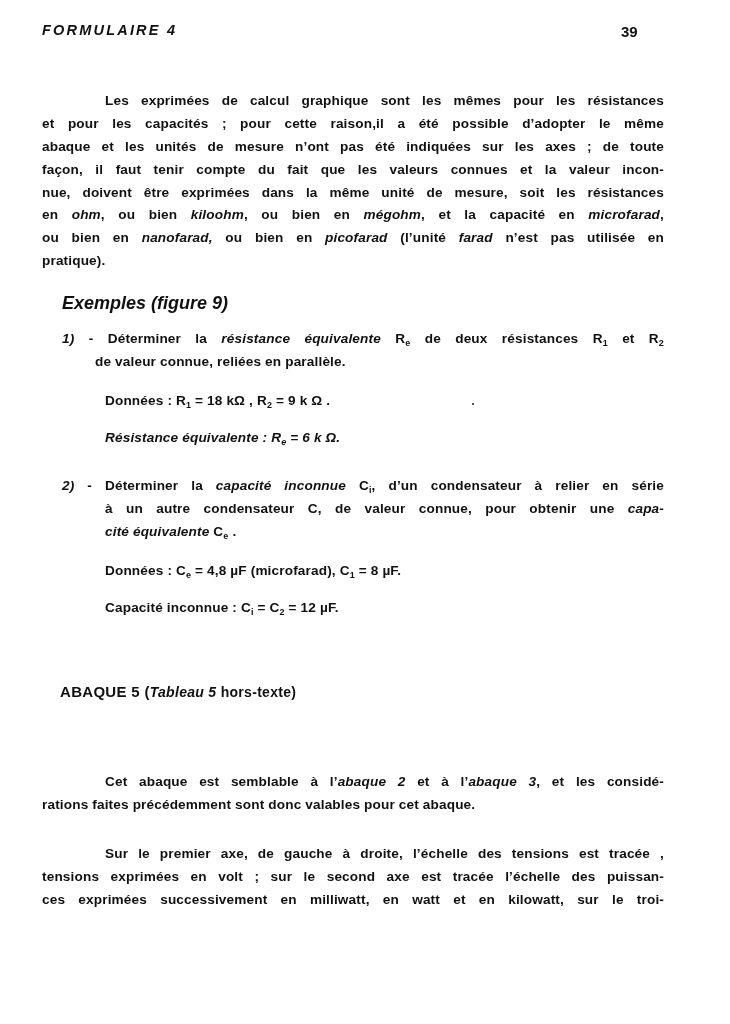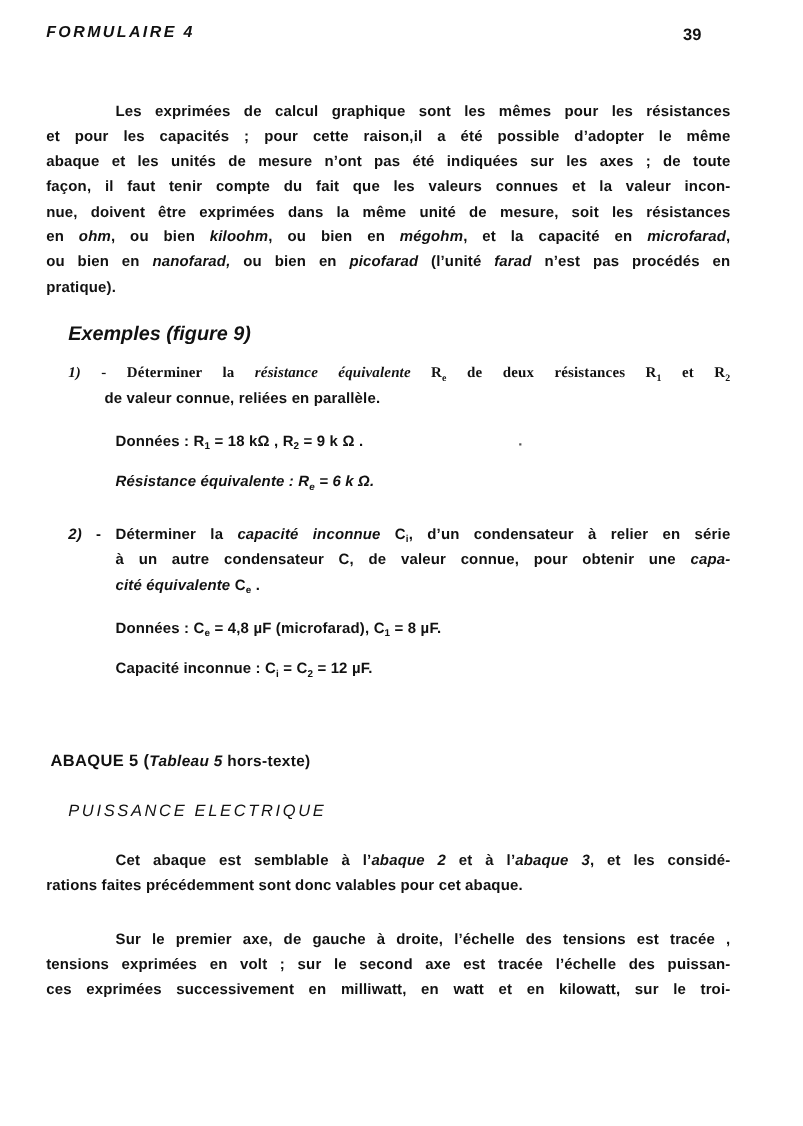--- a/index.html
+++ b/index.html
@@ -15,21 +15,21 @@
     letter-spacing: 2.2px;
   }
   .header-right { left: 621px; top: 23px; font-size: 15px; font-weight: bold; }
   .line {
     position: absolute; left: 42px; width: 622px; font-size: 13.6px; font-weight: bold;
     white-space: nowrap; letter-spacing: 0.15px; transform-origin: left top;
   }
   .justify { text-align: justify; text-align-last: justify; }
   .it { font-style: italic; }
   sub { font-size: 9px; vertical-align: -3px; line-height: 0; }
-  .sec-title { left: 46px; top: 683px; font-size: 15px; font-weight: bold; letter-spacing: 0.3px; }
+  .sec-title { left: 60px; top: 683px; font-size: 15px; font-weight: bold; letter-spacing: 0.3px; }
   .sec-title .it { font-size: 14px; }
   .sec-sub {
     left: 62px; top: 729px; font-size: 15px; font-style: italic; letter-spacing: 2.4px; font-weight: normal;
   }
   .examples { left: 62px; top: 293px; font-size: 18px; font-weight: bold; font-style: italic; }
   .dot { left: 472px; top: 403px; width: 2px; height: 2px; background: #555; }
 </style>
 </head>
 <body>
 
@@ -38,44 +38,43 @@
   <div class="abs header-left">FORMULAIRE 4</div>
   <div class="abs header-right">39</div>
 
   <div>
     <div class="line justify" style="top:93px; left:105px; width:559px;">Les exprimées de calcul graphique sont les mêmes pour les résistances</div>
     <div class="line justify" style="top:116px;">et pour les capacités ; pour cette raison,il a été possible d’adopter le même</div>
     <div class="line justify" style="top:139px;">abaque et les unités de mesure n’ont pas été indiquées sur les axes ; de toute</div>
     <div class="line justify" style="top:162px;">façon, il faut tenir compte du fait que les valeurs connues et la valeur incon-</div>
     <div class="line justify" style="top:185px;">nue, doivent être exprimées dans la même unité de mesure, soit les résistances</div>
     <div class="line justify" style="top:207px;"><span>en </span><span class="it">ohm</span><span>, ou bien </span><span class="it">kiloohm</span><span>, ou bien en </span><span class="it">mégohm</span><span>, et la capacité en </span><span class="it">microfarad</span><span>,</span></div>
-    <div class="line justify" style="top:230px;"><span>ou bien en </span><span class="it">nanofarad,</span><span> ou bien en </span><span class="it">picofarad</span><span> (l’unité </span><span class="it">farad</span><span> n’est pas procédés en</span></div>
+    <div class="line justify" style="top:230px;"><span>ou bien en </span><span class="it">nanofarad,</span><span> ou bien en </span><span class="it">picofarad</span><span> (l’unité </span><span class="it">farad</span><span> n’est pas utilisée en</span></div>
     <div class="line" style="top:253px;">pratique).</div>
   </div>
 
   <div class="abs examples">Exemples (figure 9)</div>
 
   <div>
-    <div class="line justify" style="top:331px; left:62px; width:602px;font-family:Liberation Serif, serif;"><span class="it">1) </span><span>- Déterminer la </span><span class="it">résistance équivalente</span><span> R</span><sub>e</sub><span> de deux résistances R</span><sub>1</sub><span> et R</span><sub>2</sub></div>
+    <div class="line justify" style="top:331px; left:62px; width:602px;"><span class="it">1) </span><span>- Déterminer la </span><span class="it">résistance équivalente</span><span> R</span><sub>e</sub><span> de deux résistances R</span><sub>1</sub><span> et R</span><sub>2</sub></div>
     <div class="line" style="top:354px; left:62px;margin-left:33px;">de valeur connue, reliées en parallèle.</div>
     <div class="line" style="top:393px; left:105px;"><span>Données : R</span><sub>1</sub><span> = 18 kΩ , R</span><sub>2</sub><span> = 9 k Ω .</span></div>
     <div class="abs dot"></div>
     <div class="line" style="top:430px; left:105px;font-style:italic;"><span>Résistance équivalente : R</span><sub>e</sub><span> = 6 k Ω.</span></div>
   </div>
 
   <div>
     <div class="line justify" style="top:478px; left:62px; width:602px;"><span class="it">2) </span><span>- Déterminer la </span><span class="it">capacité inconnue</span><span> C</span><sub>i</sub><span>, d’un condensateur à relier en série</span></div>
     <div class="line justify" style="top:501px; left:105px; width:559px;"><span>à un autre condensateur C, de valeur connue, pour obtenir une </span><span class="it">capa-</span></div>
     <div class="line" style="top:524px; left:105px;"><span class="it">cité équivalente</span><span> C</span><sub>e</sub><span> .</span></div>
     <div class="line" style="top:563px; left:105px;"><span>Données : C</span><sub>e</sub><span> = 4,8 µF (microfarad), C</span><sub>1</sub><span> = 8 µF.</span></div>
     <div class="line" style="top:600px; left:105px;"><span>Capacité inconnue : C</span><sub>i</sub><span> = C</span><sub>2</sub><span> = 12 µF.</span></div>
   </div>
 
   <div class="abs sec-title"><span>ABAQUE 5 (</span><span class="it">Tableau 5</span><span style="font-size:14px;"> hors-texte)</span></div>
-  <div class="abs sec-sub">PUISSANCE ELECTRIQUE</div>
 
   <div>
     <div class="line justify" style="top:774px; left:105px; width:559px;"><span>Cet abaque est semblable à l’</span><span class="it">abaque 2</span><span> et à l’</span><span class="it">abaque 3</span><span>, et les considé-</span></div>
     <div class="line" style="top:797px;">rations faites précédemment sont donc valables pour cet abaque.</div>
   </div>
 
   <div>
     <div class="line justify" style="top:846px; left:105px; width:559px;">Sur le premier axe, de gauche à droite, l’échelle des tensions est tracée ,</div>
     <div class="line justify" style="top:869px;">tensions exprimées en volt ; sur le second axe est tracée l’échelle des puissan-</div>
     <div class="line justify" style="top:892px;">ces exprimées successivement en milliwatt, en watt et en kilowatt, sur le troi-</div>

